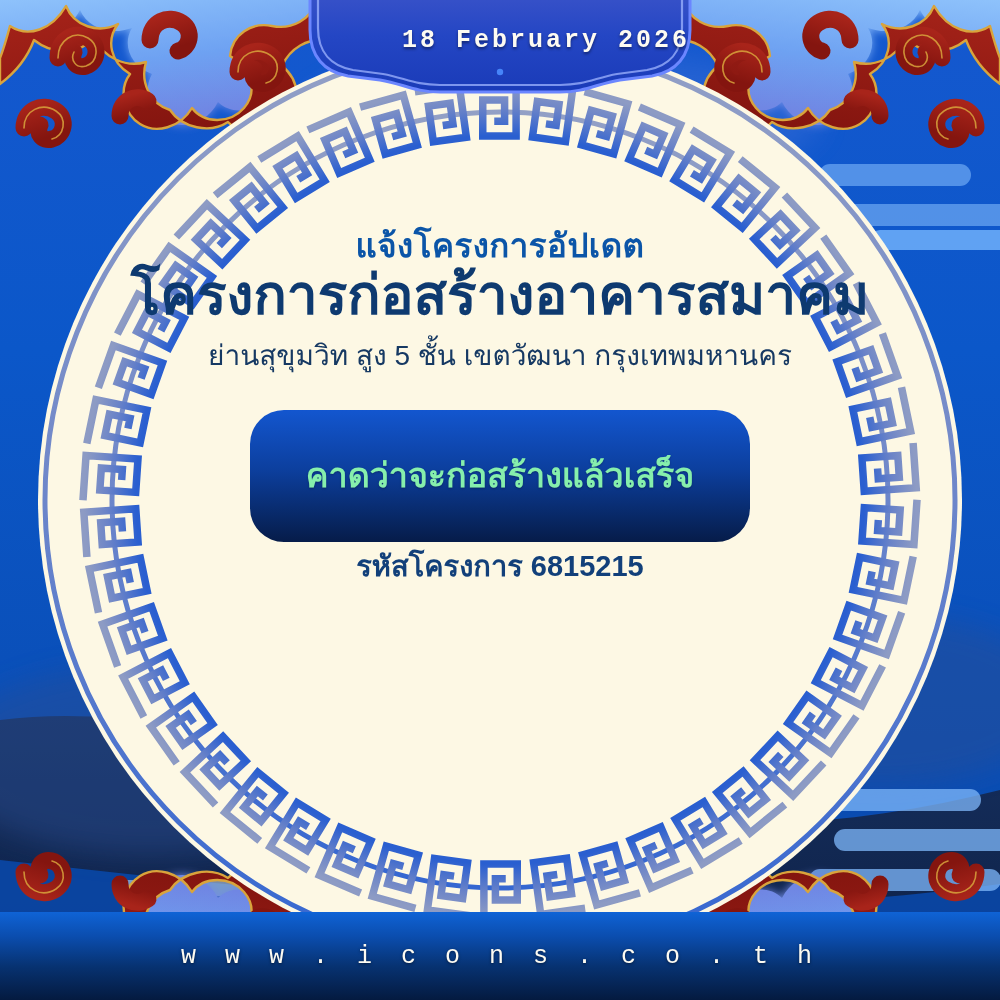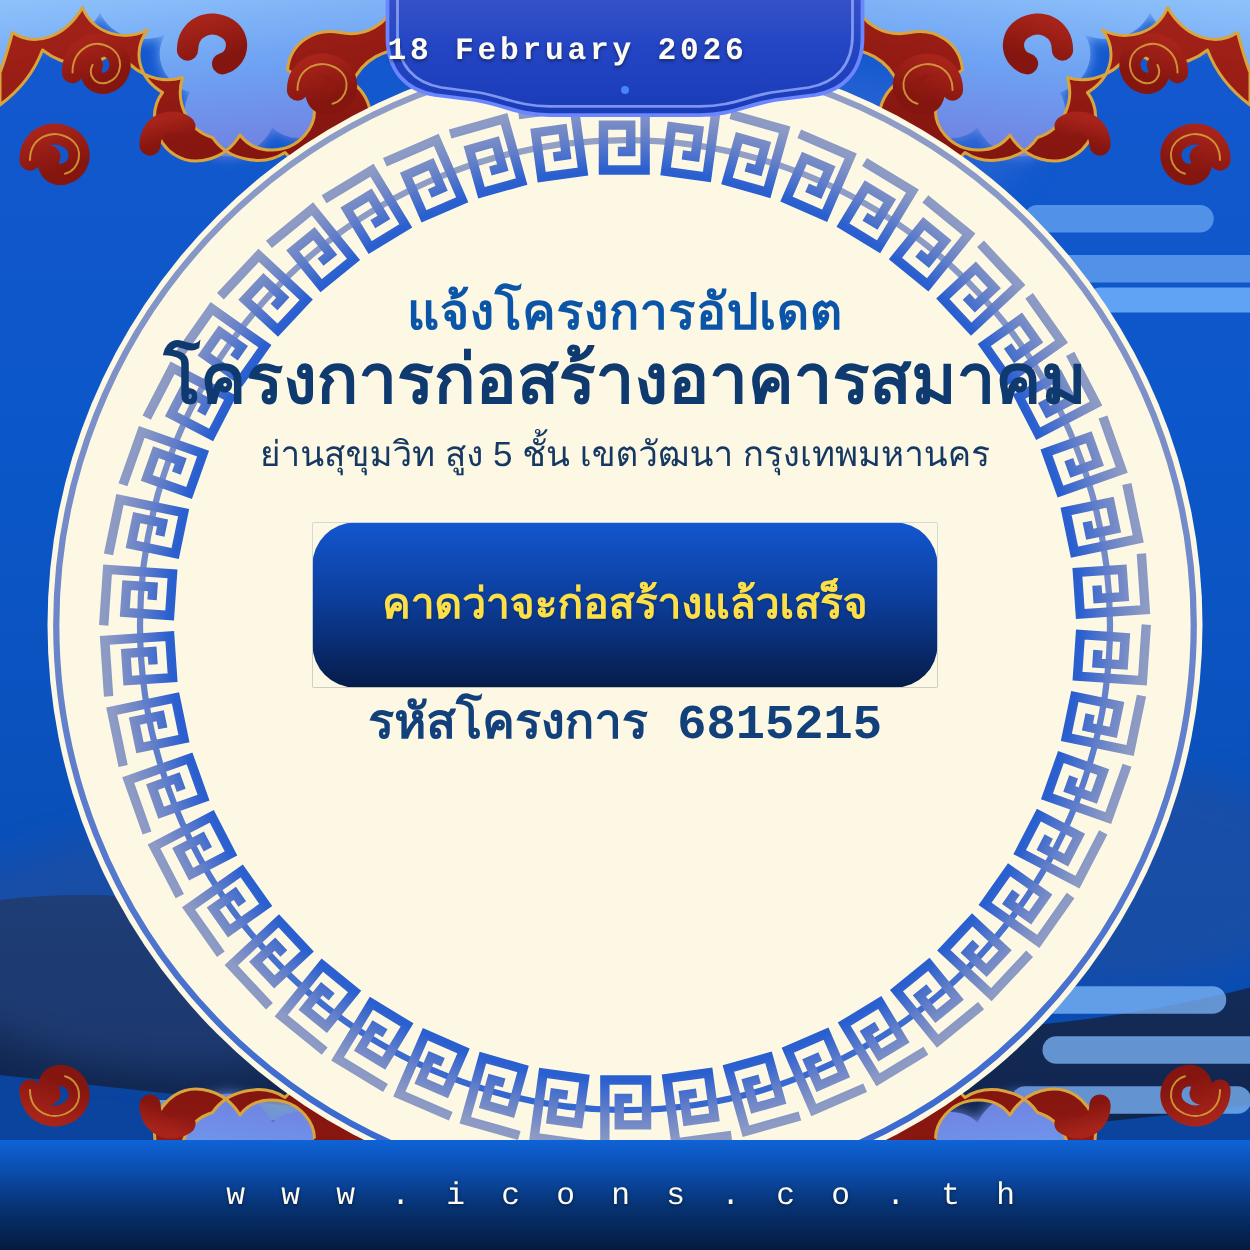--- a/index.html
+++ b/index.html
@@ -12,53 +12,53 @@
   }
   .svg-layer{position:absolute;left:0;top:0;width:1000px;height:1000px;}
 
   
   #content{
     position:absolute;left:135px;top:205px;width:730px;height:570px;
     display:flex;flex-direction:column;align-items:center;
     text-align:center;z-index:40;pointer-events:none;
   }
   .line-1{
-    font-size:40px;font-weight:bold;color:#0b55a8;letter-spacing:.5px;
+    font-size:33px;font-weight:bold;color:#0b55a8;letter-spacing:.5px;
     line-height:1.15;margin-top:22px;
   }
   .line-2{
     font-size:55px;font-weight:bold;color:#0e3a70;letter-spacing:0px;
     line-height:1.12;margin-top:0;white-space:nowrap;
   }
   .line-3{
     font-size:28px;font-weight:500;color:#163963;line-height:1.2;margin-top:12px;
   }
 
   
   .badge-wrap{position:relative;margin-top:38px;width:500px;height:132px;}
   .badge-svg{position:absolute;left:0;top:0;}
   .badge-text{
     position:absolute;inset:0;display:flex;flex-direction:column;
     align-items:center;justify-content:center;
-    color:#fde047;font-size:34px;font-weight:bold;line-height:1.28;
+    color:#86efac;font-size:34px;font-weight:bold;line-height:1.28;
     text-shadow:0 1px 2px rgba(0,0,0,.28);
   }
 
   .foot-1{
     font-size:29px;font-weight:bold;color:#12407a;margin-top:40px;line-height:1.25;
   }
   .foot-1 .url{font-family:"Liberation Serif","DejaVu Serif",serif;letter-spacing:.3px;}
   .foot-2{
-    font-size:39px;font-weight:bold;color:#12407a;margin-top:6px;line-height:1.25;font-family:Liberation Mono, monospace;
+    font-size:29px;font-weight:bold;color:#12407a;margin-top:6px;line-height:1.25;
   }
 
   
   #date-banner{
     position:absolute;left:310px;top:0;width:380px;height:78px;z-index:45;
-    display:flex;align-items:flex-start;justify-content:flex-start;pointer-events:none;
+    display:flex;align-items:flex-start;justify-content:flex-end;pointer-events:none;
   }
   #date-banner .txt{
     margin-top:26px;color:#fdfbf2;font-size:25px;font-weight:bold;
     font-family:"Liberation Mono","DejaVu Sans Mono",monospace;
     letter-spacing:3px;text-shadow:0 2px 3px rgba(0,0,10,.45);
   }
 
   
   #footer-strip{
     position:absolute;left:0;bottom:0;width:1000px;height:88px;z-index:46;

